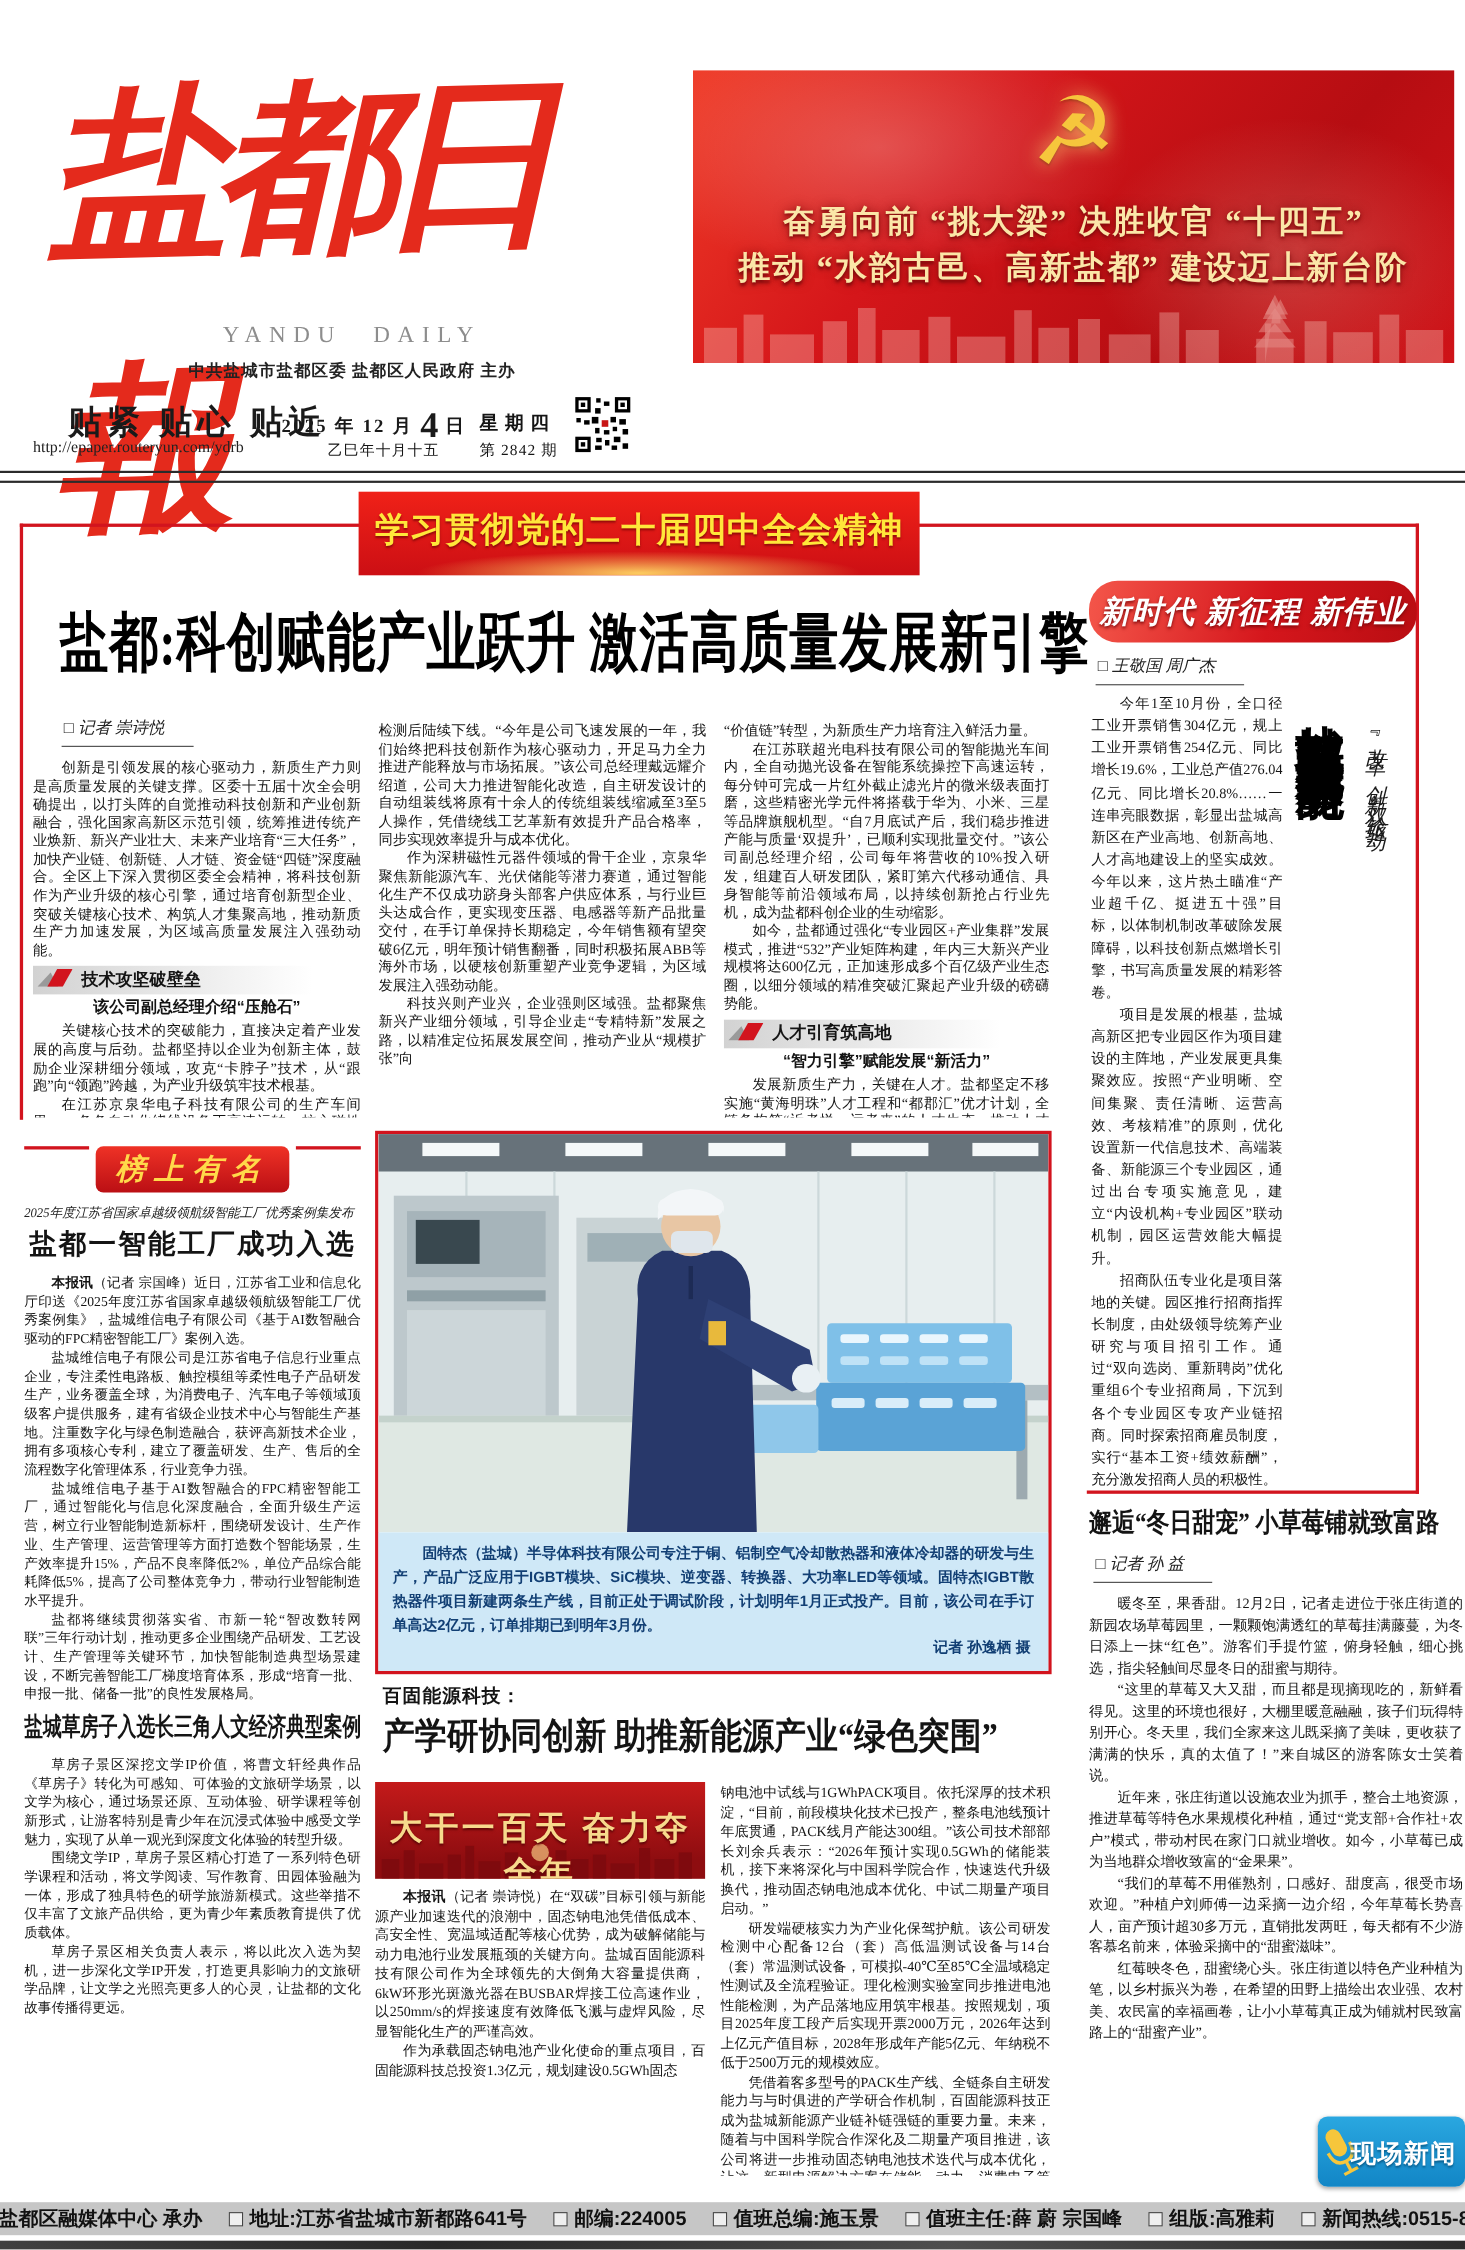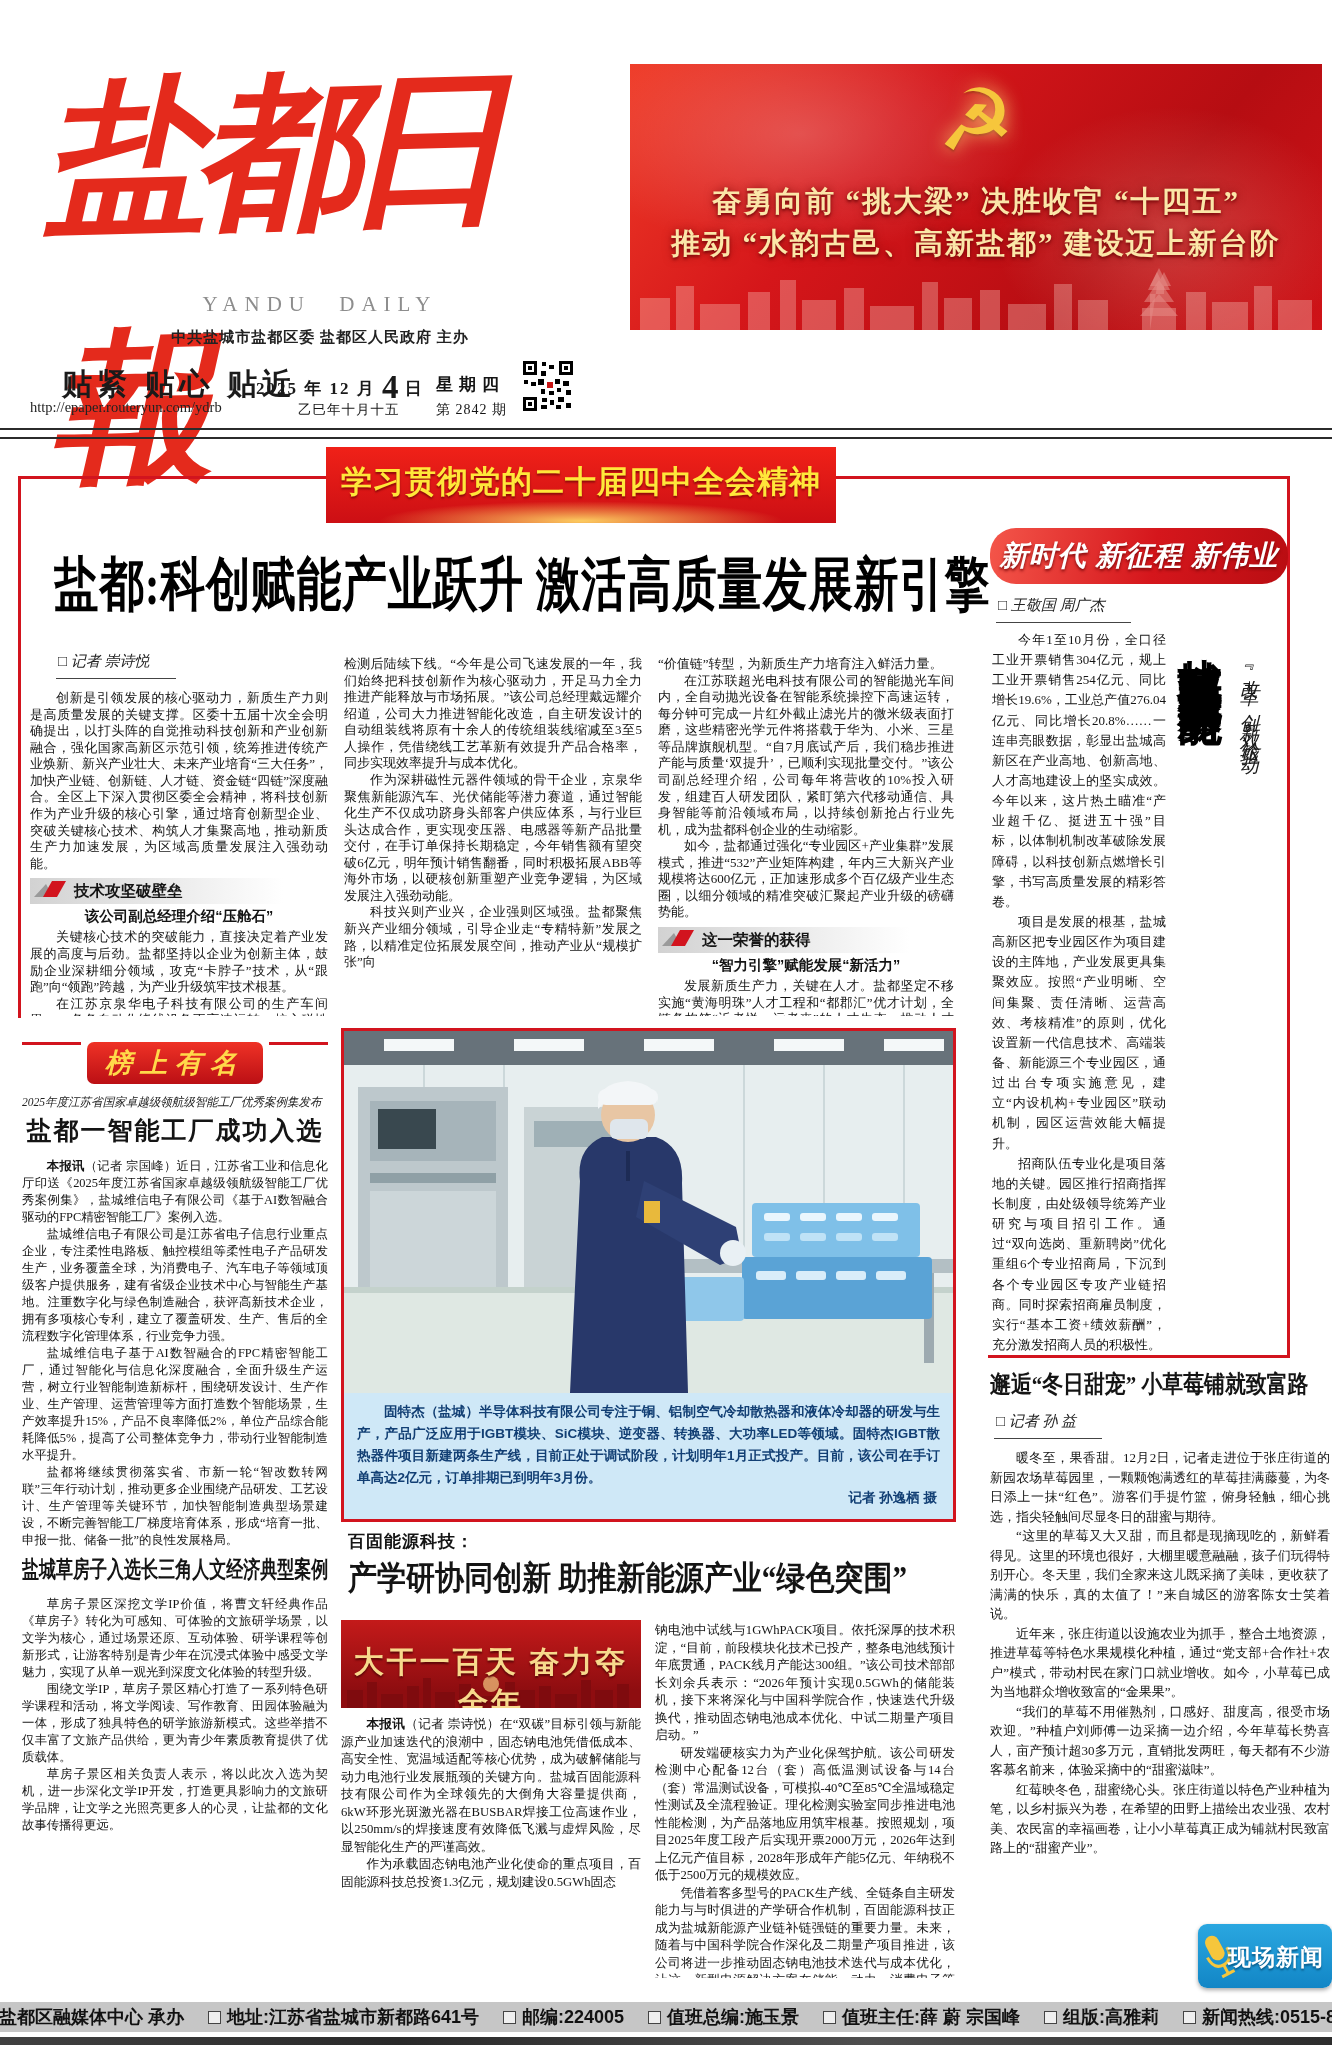--- a/index.html
+++ b/index.html
@@ -255,21 +255,21 @@
   <div class="abs mcol" style="left:658px;top:656px;width:296px;height:360px;">
     <p style="text-indent:0;">“价值链”转型，为新质生产力培育注入鲜活力量。</p>
     <p>在江苏联超光电科技有限公司的智能抛光车间内，全自动抛光设备在智能系统操控下高速运转，每分钟可完成一片红外截止滤光片的微米级表面打磨，这些精密光学元件将搭载于华为、小米、三星等品牌旗舰机型。“自7月底试产后，我们稳步推进产能与质量‘双提升’，已顺利实现批量交付。”该公司副总经理介绍，公司每年将营收的10%投入研发，组建百人研发团队，紧盯第六代移动通信、具身智能等前沿领域布局，以持续创新抢占行业先机，成为盐都科创企业的生动缩影。</p>
     <p>如今，盐都通过强化“专业园区+产业集群”发展模式，推进“532”产业矩阵构建，年内三大新兴产业规模将达600亿元，正加速形成多个百亿级产业生态圈，以细分领域的精准突破汇聚起产业升级的磅礴势能。</p>
     <div class="subhead">
       <span class="sh1">
         <svg width="32" height="18" viewBox="0 0 32 18">
           <polygon points="0,18 12,5 19,18" fill="#9a9a9a"></polygon>
           <polygon points="9,18 18,2 32,2 23,18" fill="#d2141e"></polygon>
         </svg>
-        <span>这一荣誉的获得</span>
+        <span>人才引育筑高地</span>
       </span>
       <span class="sh2">“智力引擎”赋能发展“新活力”</span>
     </div>
     <p>发展新质生产力，关键在人才。盐都坚定不移实施“黄海明珠”人才工程和“都郡汇”优才计划，全链条构筑“近者悦、远者来”的人才生态，推动人才链与创新链、产业链深度耦合，让人才活力转化为发展动能。</p>
 
   </div>
 
   <div class="abs era-banner">新时代 新征程 新伟业</div>
   <div class="abs byline right-byline">
     <span class="inner">□ 王敬国 周广杰</span>

